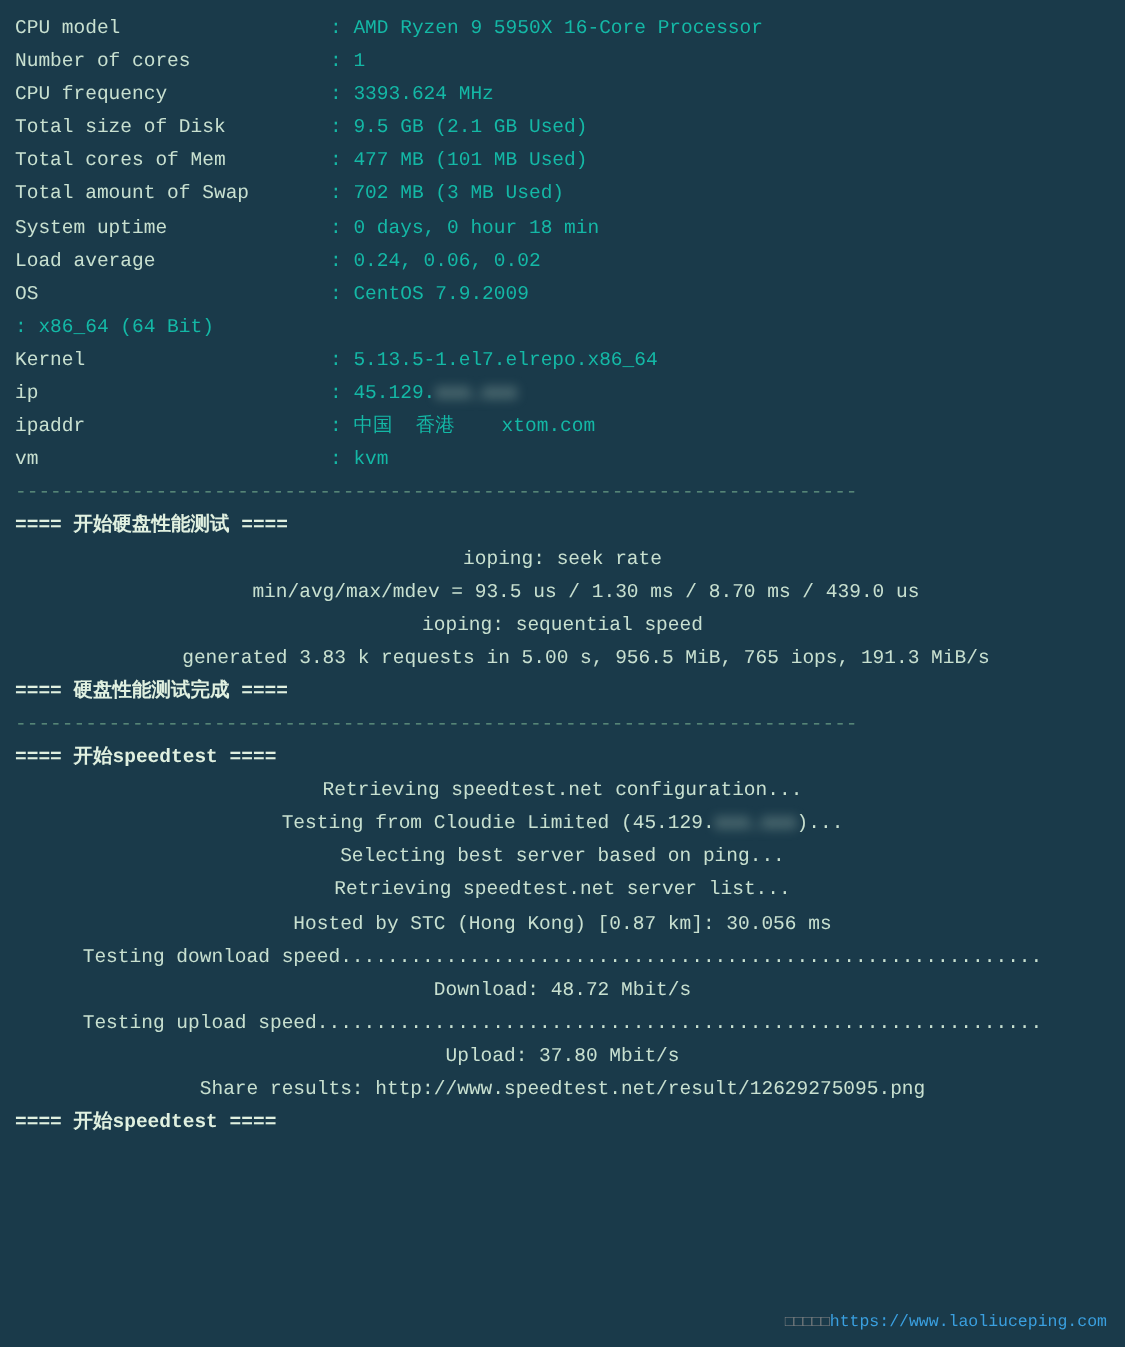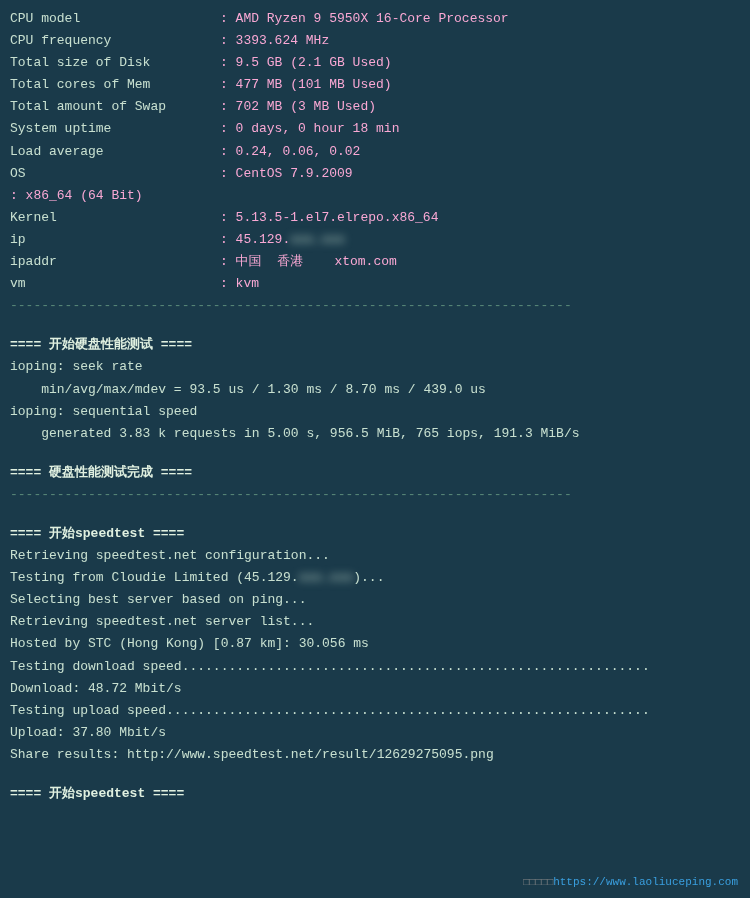--- a/index.html
+++ b/index.html
@@ -15,38 +15,38 @@
     .line {
       display: flex;
       line-height: 1.7;
       white-space: pre;
     }
     .label {
       color: #c8e0d0;
       min-width: 210px;
     }
     .value {
-      color: #f9a8d4;
+      color: #14b8a6;
     }
     .separator {
       color: #5a8a7a;
       line-height: 1.7;
       white-space: pre;
     }
     .section-header {
       color: #e0f0e0;
       line-height: 1.7;
       white-space: pre;
       font-weight: bold;
-      margin-top: 17px;
     }
     .normal-line {
       color: #c8e0d0;
       line-height: 1.7;
       white-space: pre;
+      text-align: center;
     }
     .watermark {
       position: fixed;
       bottom: 10px;
       right: 12px;
       font-size: 11px;
       color: #888;
     }
     .watermark a {
       color: #3a9fdf;
@@ -55,20 +55,21 @@
     .blurred {
       filter: blur(4px);
       display: inline-block;
     }
   </style>
 </head>
 <body>
 
 <div id="terminal">
     <div class="line"><span class="label">CPU model</span><span class="value">: AMD Ryzen 9 5950X 16-Core Processor</span></div>
+    <div class="line"><span class="label">Number of cores</span><span class="value">: 1</span></div>
     <div class="line"><span class="label">CPU frequency</span><span class="value">: 3393.624 MHz</span></div>
     <div class="line"><span class="label">Total size of Disk</span><span class="value">: 9.5 GB (2.1 GB Used)</span></div>
     <div class="line"><span class="label">Total cores of Mem</span><span class="value">: 477 MB (101 MB Used)</span></div>
     <div class="line"><span class="label">Total amount of Swap</span><span class="value">: 702 MB (3 MB Used)</span></div>
     <div class="line"><span class="label">System uptime</span><span class="value">: 0 days, 0 hour 18 min</span></div>
     <div class="line"><span class="label">Load average</span><span class="value">: 0.24, 0.06, 0.02</span></div>
     <div class="line"><span class="label">OS</span><span class="value">: CentOS 7.9.2009</span></div>
     <div class="line"><span class="value">: x86_64 (64 Bit)</span></div>
     <div class="line"><span class="label">Kernel</span><span class="value">: 5.13.5-1.el7.elrepo.x86_64</span></div>
     <div class="line"><span class="label">ip</span><span class="value">: 45.129.</span><span class="blurred">xxx.xxx</span></div>

